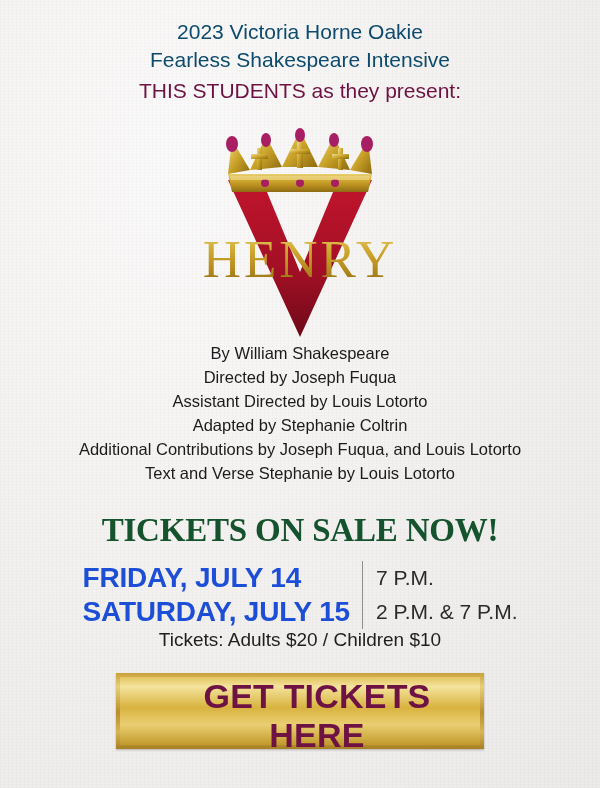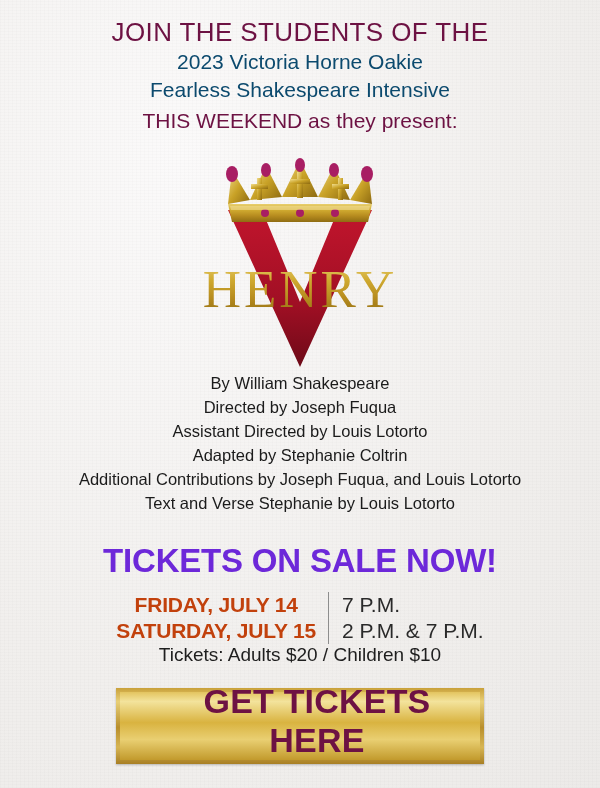--- a/index.html
+++ b/index.html
@@ -79,38 +79,39 @@
     font-size: 16.5px;
     line-height: 1.45;
   }
   .credits div { white-space: nowrap; }
 
   
   .tickets-heading {
     margin-top: 26px;
     font-size: 33px;
     font-weight: bold;
-    color: #6d28d9;
+    color: #14532d;
     letter-spacing: -0.2px;
+    font-family: Liberation Serif, serif;
   }
 
   
   .showtimes {
     margin: 12px auto 0 auto;
     border-collapse: collapse;
   }
   .showtimes td {
     padding: 1px 0;
     vertical-align: middle;
   }
   .st-day {
-    font-size: 21px;
+    font-size: 28px;
     font-weight: bold;
-    color: #c2410c;
-    text-align: center;
+    color: #1d4ed8;
+    text-align: left;
     padding-right: 12px !important;
     letter-spacing: -0.2px;
   }
   .st-time {
     font-size: 21px;
     color: #2a2a2a;
     text-align: left;
     padding-left: 13px !important;
     border-left: 1.5px solid #8d8d8d;
     margin-top: 48px;
@@ -138,43 +139,42 @@
     display: flex;
     align-items: center;
     justify-content: center;
     cursor: pointer;
   }
   .cta-inner {
     width: 100%;
     height: 100%;
     background: linear-gradient(180deg, #e3c45f 0%, #f3e39c 14%, #d9b340 45%, #e9cf72 70%, #c29a2c 100%);
     display: flex;
-    align-items: flex-end;
+    align-items: flex-start;
     justify-content: center;
     padding-left: 34px;
   }
   .cta-label {
     font-size: 34px;
     font-weight: bold;
     color: #6d1243;
     letter-spacing: 0.2px;
   }
 </style>
 </head>
 <body>
 
 <div class="paper-texture"></div>
 
 <div class="poster">
 
   <div class="header">
-    <div class="line1">JOIN THE STUDENTS OF THE</div>
     <div class="line2">2023 Victoria Horne Oakie</div>
     <div class="line3">Fearless Shakespeare Intensive</div>
-    <div class="line4">THIS WEEKEND as they present:</div>
+    <div class="line4">THIS STUDENTS as they present:</div>
   </div>
 
   <div class="logo-wrap">
     <svg class="logo-svg" width="260" height="225" viewBox="0 0 260 225">
       <defs>
         <linearGradient id="goldGrad" x1="0" y1="0" x2="0" y2="1">
           <stop offset="0%" stop-color="#e8cf6f"></stop>
           <stop offset="35%" stop-color="#cfa92f"></stop>
           <stop offset="65%" stop-color="#b78c1f"></stop>
           <stop offset="100%" stop-color="#8f6c12"></stop>

